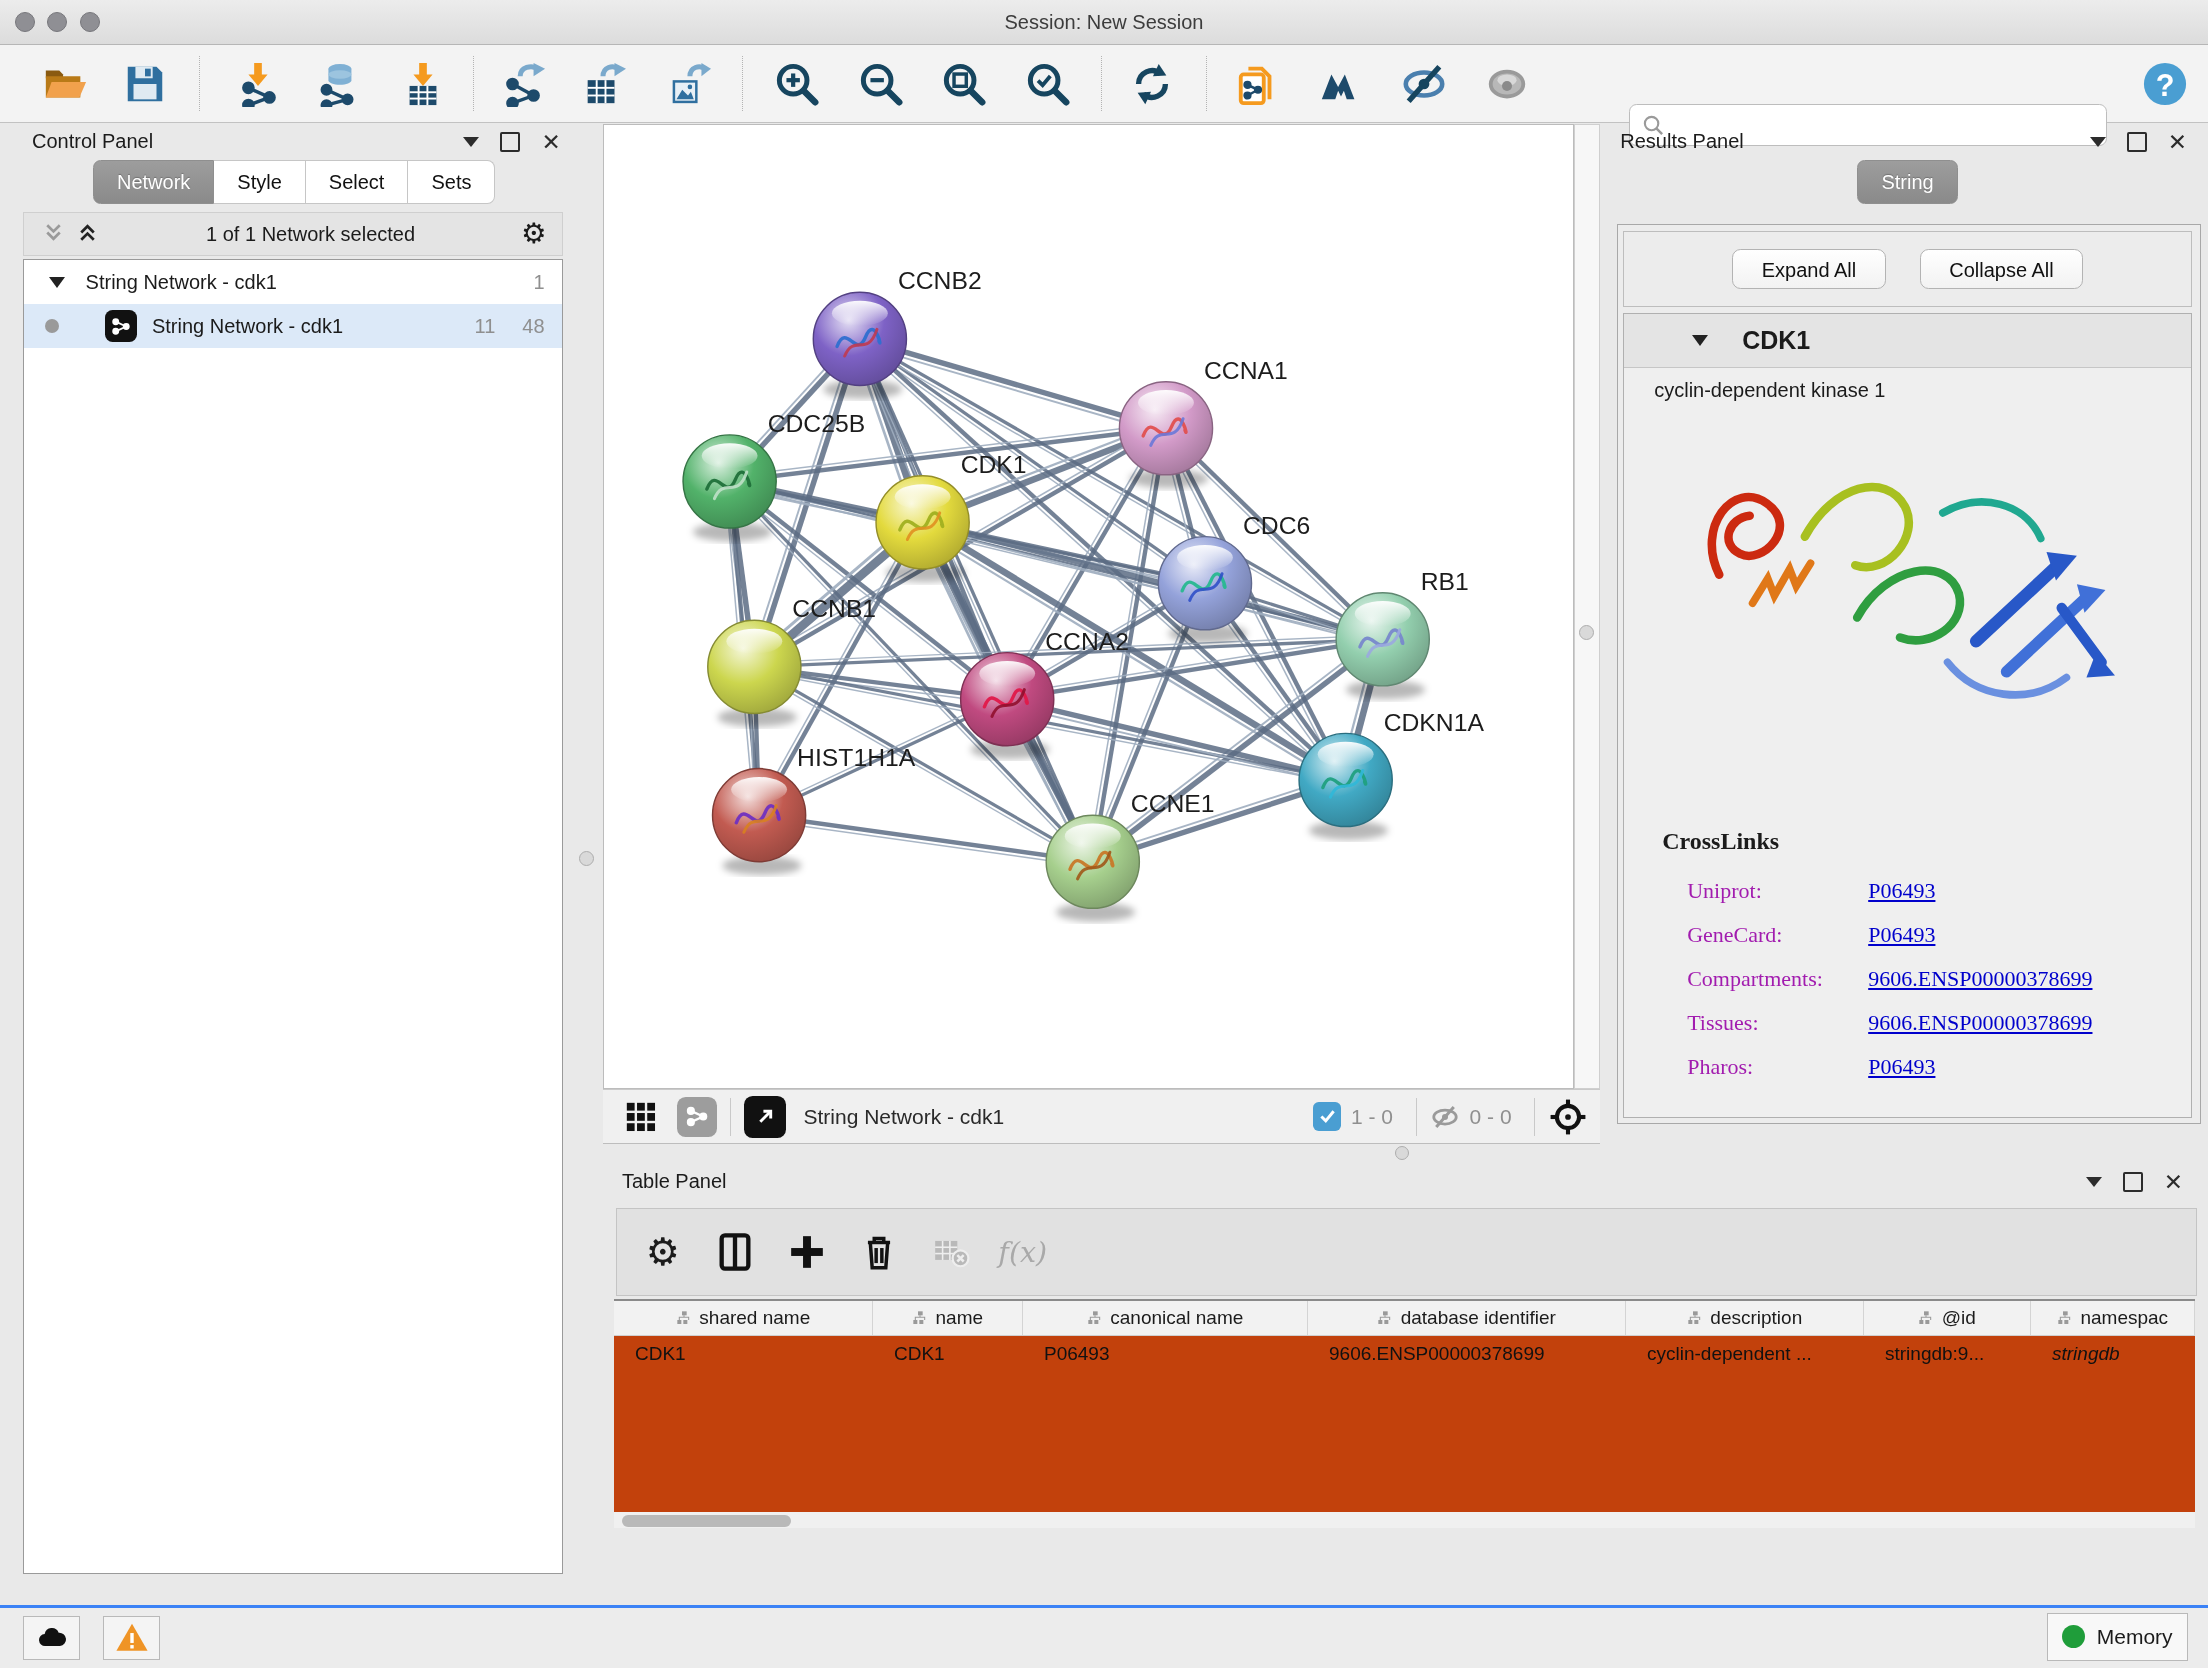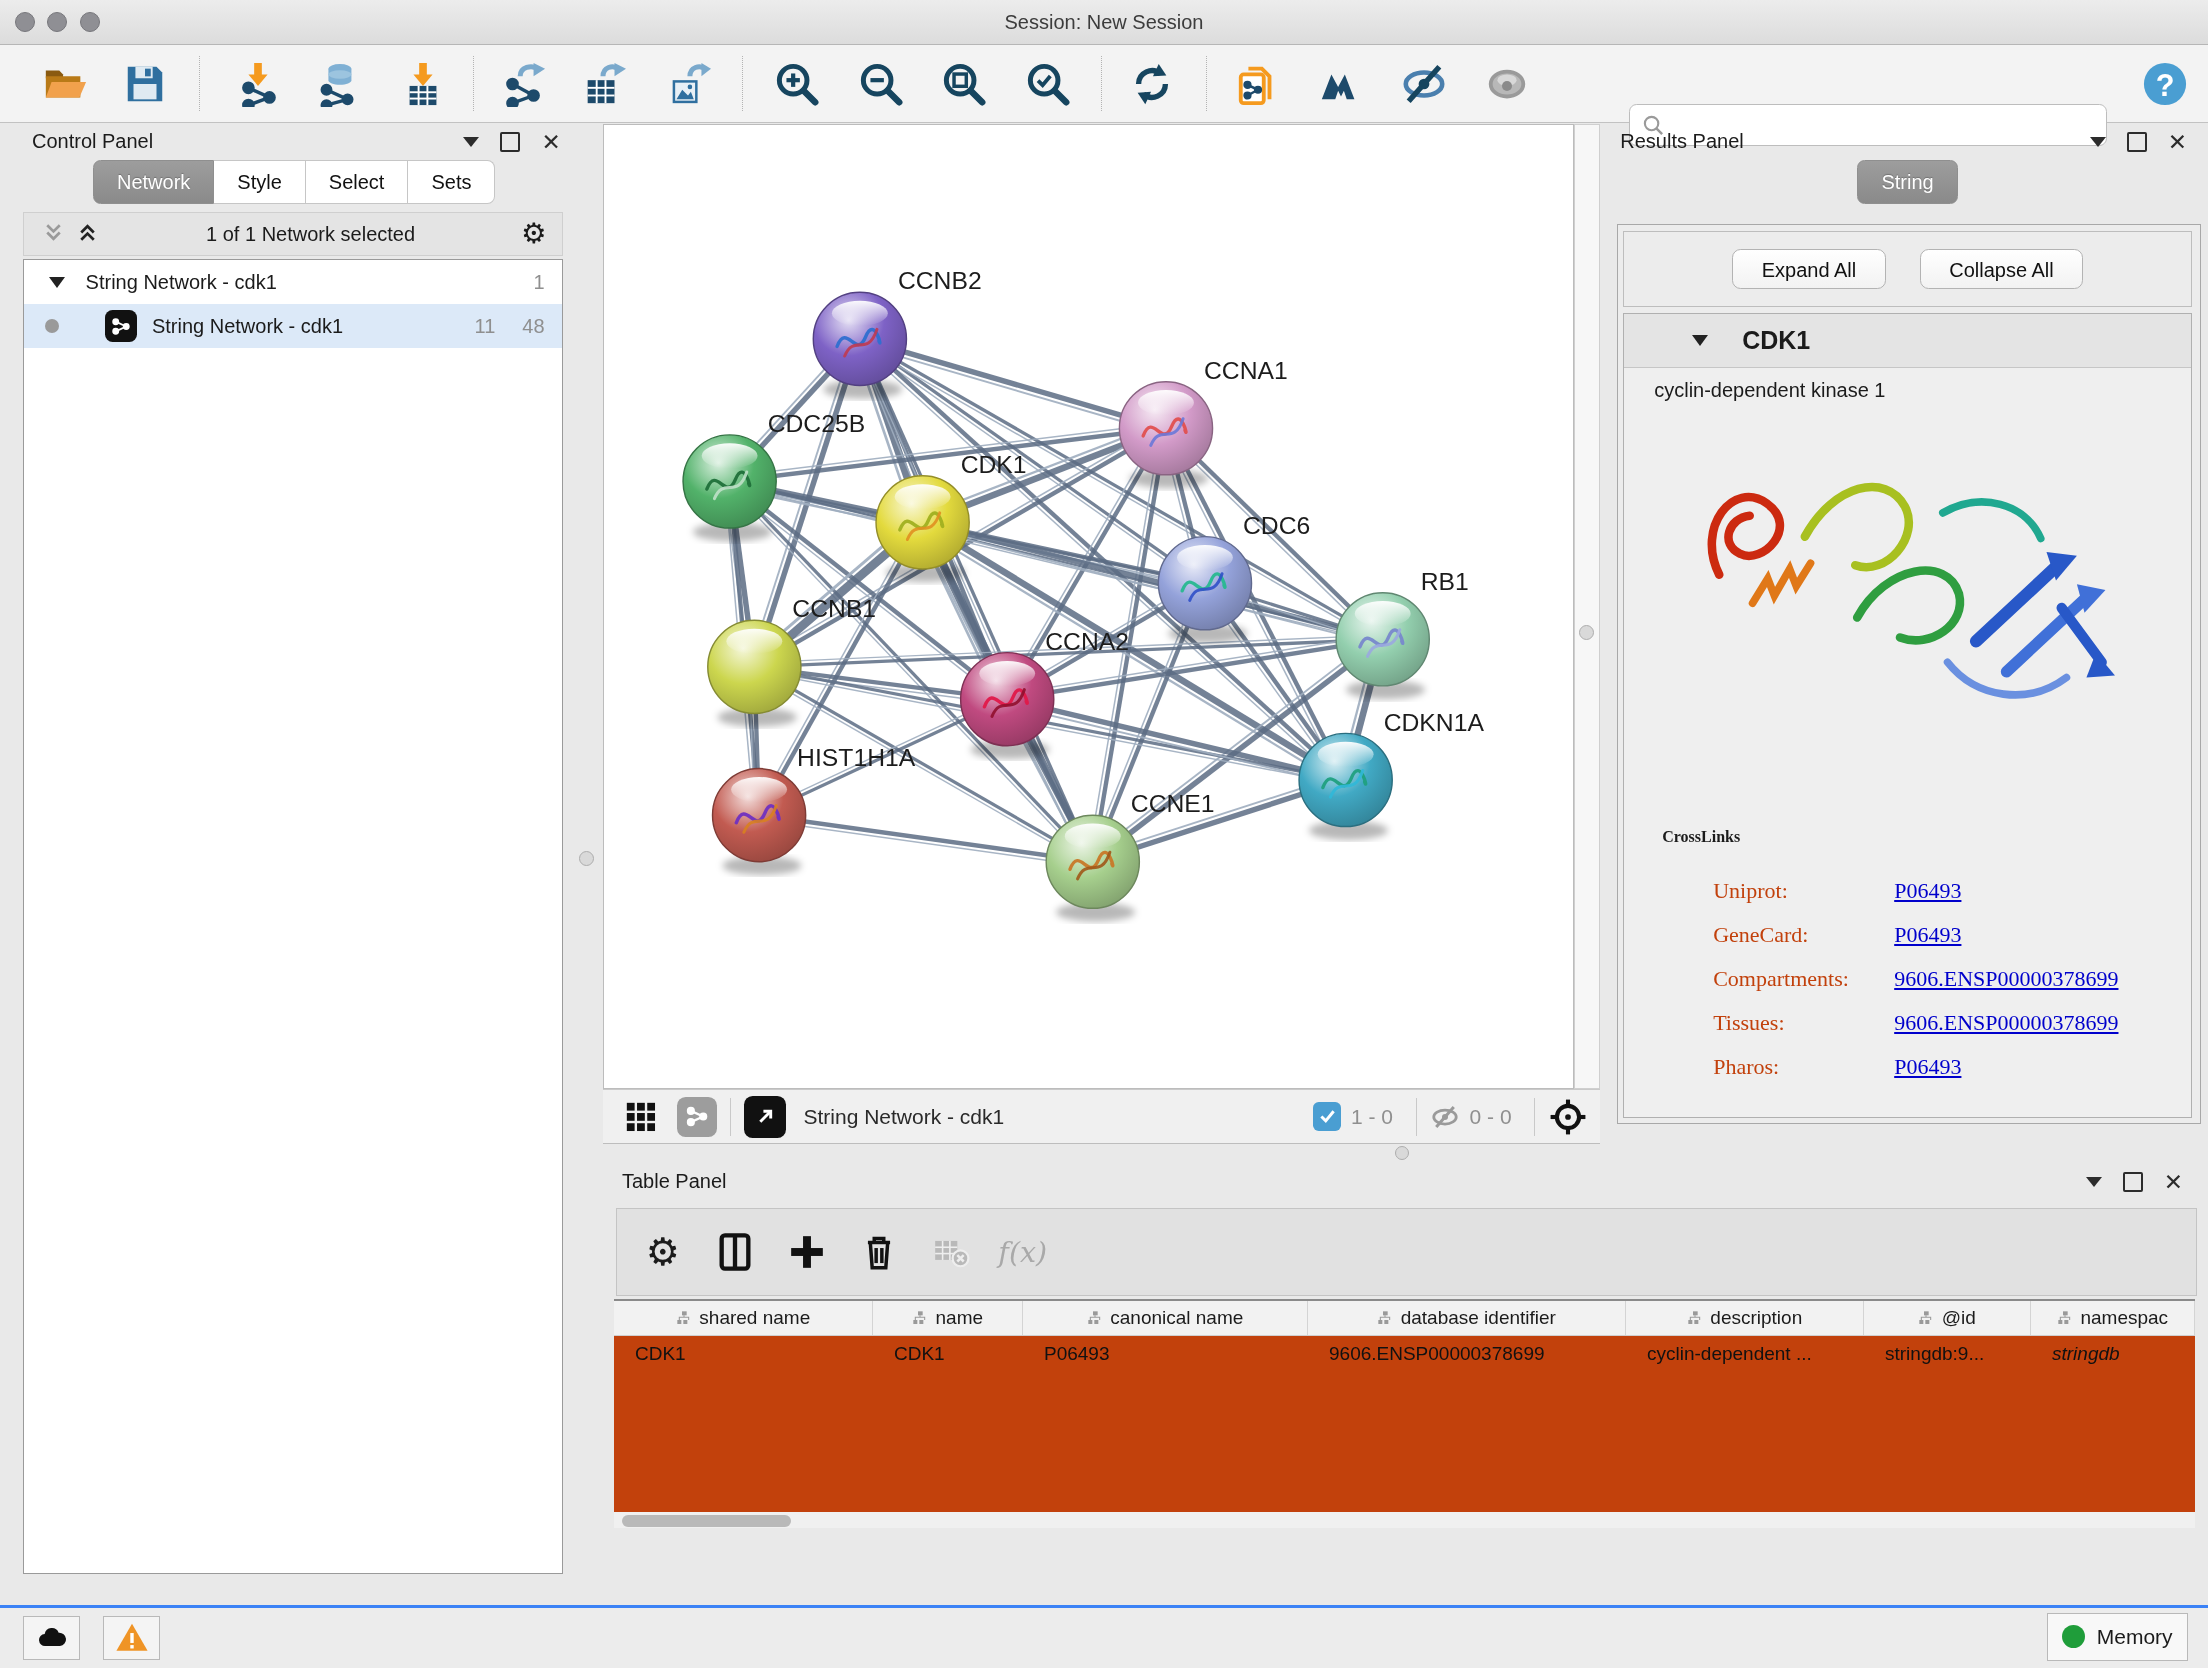--- a/index.html
+++ b/index.html
@@ -69,24 +69,24 @@
     border:1.9px solid #a8a8a8;box-sizing:border-box;}
   .res-buttons{position:absolute;left:5.7px;top:5.7px;width:569px;height:76px;border:1px solid #bdbdbd;
     display:flex;align-items:center;justify-content:center;gap:34px;box-sizing:border-box;}
   .btn{background:linear-gradient(#ffffff,#f2f2f2);border:1px solid #b3b3b3;border-radius:8.6px;
     font-size:20px;color:#111;padding:0 28.5px;height:40px;line-height:40px;}
   .gene-box{position:absolute;left:5.7px;top:88px;width:569px;height:805px;border:1.4px solid #b0b0b0;
     background:#efefef;box-sizing:border-box;}
   .gene-head{height:53px;background:#e4e4e4;border-bottom:1px solid #c6c6c6;display:flex;align-items:center;}
   .gene-name{font-size:25px;font-weight:bold;margin-left:34px;}
   .gene-desc{position:absolute;left:30px;top:65px;font-size:20px;color:#1b1b1b;}
-  .xl-title{position:absolute;left:38px;top:514px;font-family:"Liberation Serif",serif;font-size:16px;font-weight:bold;}
+  .xl-title{position:absolute;left:38px;top:514px;font-family:"Liberation Serif",serif;font-size:24px;font-weight:bold;}
   .xl-rows{position:absolute;left:63px;top:555px;font-family:"Liberation Serif",serif;font-size:22px;}
   .xl-row{display:flex;height:44px;align-items:center;}
-  .xl-label{width:181px;color:#c2410c;margin-left:26px;}
+  .xl-label{width:181px;color:#a21caf;}
   .xl-link{color:#0000cc;text-decoration:underline;}
   
   .table-panel{position:absolute;left:603px;top:1162px;width:1605px;height:440px;}
   .tbl-toolbar{position:absolute;left:13.3px;top:46px;width:1581px;height:88px;background:#e1e1e1;
     border:1px solid #c4c4c4;display:flex;align-items:center;box-sizing:border-box;}
   .tt-btn{width:53px;height:53px;display:flex;align-items:center;justify-content:center;margin-left:19px;}
   .tbl-area{position:absolute;left:11px;top:137px;width:1581px;height:229px;background:#c2410c;
     border-top:2.9px solid #8a8a8a;box-sizing:border-box;overflow:hidden;}
   .tbl-header{display:flex;height:34px;background:#f2f2f2;border-bottom:1px solid #cfcfcf;}
   .th{display:flex;align-items:center;justify-content:center;gap:7.6px;font-size:19px;color:#1b1b1b;

